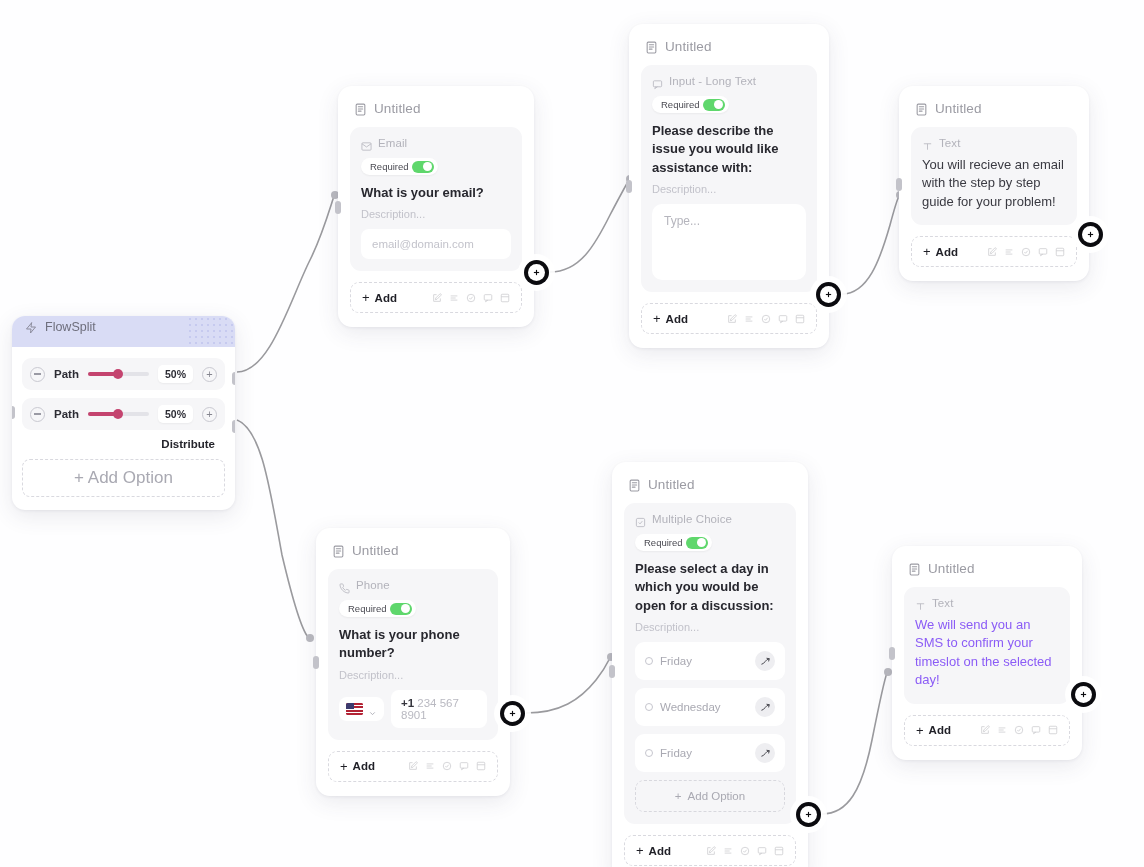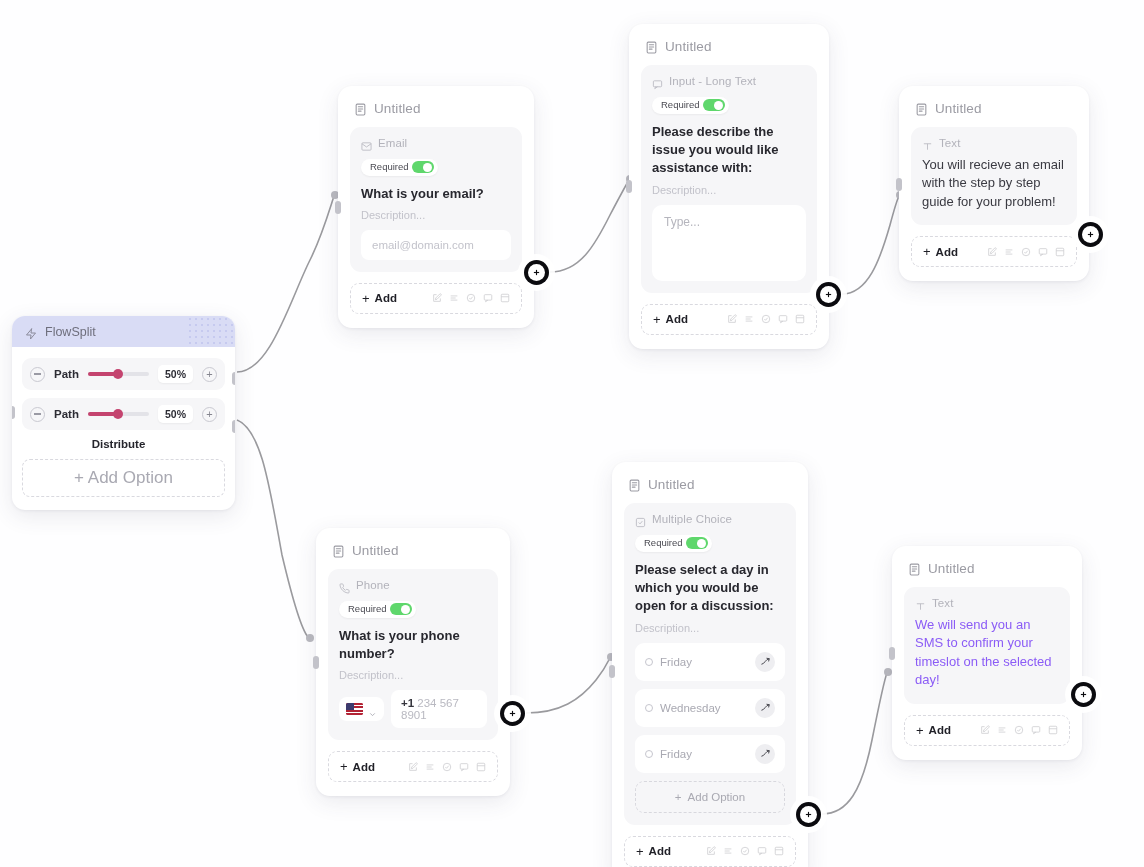--- a/index.html
+++ b/index.html
@@ -28,21 +28,21 @@
   .doc-ico { width:13px; height:13px; color:#9b9ba3; flex:none; }
 
   .field {
     background:#f6f6f8; border-radius:11px; padding:10px 11px 12px 11px;
   }
   .field-head { display:flex; align-items:center; gap:6px; margin-bottom:7px; }
   .field-type { font-size:11.5px; color:#b3b3bb; letter-spacing:.1px; }
   .f-ico { width:11px; height:11px; color:#bcbcc4; flex:none; }
 
   .req {
-    display:inline-flex; gap:3px;
+    display:inline-flex; align-items:center; gap:3px;
     background:#ffffff; border-radius:999px; padding:2.5px 4px 2.5px 9px;
     box-shadow:0 1px 2px rgba(0,0,0,.05);
   }
   .req-label { font-size:9.5px; color:#4a4a52; }
   .toggle { width:22px; height:12px; border-radius:999px; background:#5fd76c; position:relative; }
   .toggle::after { content:""; position:absolute; right:1.5px; top:1.5px; width:9px; height:9px; border-radius:50%; background:#fff; }
 
   .q-text { font-size:13px; line-height:1.42; font-weight:700; color:#27272e; margin:9px 0 6px 0; }
   .desc { font-size:11px; color:#c2c2ca; margin-bottom:9px; }
 
@@ -111,21 +111,21 @@
   }
   .plus-node .inner svg { width:9px; height:9px; color:#0b0b0f; }
 
   
   .flowsplit {
     position:absolute; background:#fff; border-radius:13px;
     box-shadow:0 6px 22px rgba(60,60,90,.11), 0 1px 3px rgba(60,60,90,.07);
     overflow:hidden;
   }
   .fs-header {
-    background:#d9dcf5; height:31px; display:flex; align-items:center; gap:8px;
+    background:#d9dcf5; height:31px; display:flex; gap:8px;
     padding:4px 13px; position:relative;
   }
   .fs-header-text { font-size:12.5px; color:#6e6e7c; }
   .bolt { width:12px; height:12px; color:#8a8a9a; }
   .fs-dots { position:absolute; right:0; top:0; width:48px; height:31px;
     background-image: radial-gradient(#c3c7ee 1px, transparent 1px);
     background-size:6px 6px; opacity:.85; }
   .fs-body { padding:11px 10px 13px 10px; }
   .path-row {
     background:#f6f6f8; border-radius:9px; padding:7px 8px; margin-bottom:8px;
@@ -133,21 +133,21 @@
   }
   .minus-btn { width:15px; height:15px; border-radius:50%; border:1.2px solid #c9c9d1; display:flex; align-items:center; justify-content:center; flex:none; }
   .minus-btn span { width:7px; height:1.2px; background:#9a9aa4; display:block; }
   .path-label { font-size:11.5px; font-weight:700; color:#2c2c34; }
   .slider { position:relative; flex:1; height:14px; display:flex; align-items:center; }
   .slider .track { width:100%; height:3.2px; border-radius:2px; background:#e3e3e8; }
   .slider .fill { position:absolute; left:0; height:3.2px; border-radius:2px; background:#c4446f; }
   .slider .knob { position:absolute; width:10px; height:10px; border-radius:50%; background:#c4446f; }
   .pct { background:#fff; border-radius:5px; padding:3px 7px; font-size:10.5px; font-weight:700; color:#2c2c34; box-shadow:0 1px 2px rgba(0,0,0,.05);text-align:right; }
   .plus-btn { width:15px; height:15px; border-radius:50%; border:1.2px solid #c9c9d1; display:flex; align-items:center; justify-content:center; flex:none; color:#85858f; font-size:11px; line-height:1; }
-  .distribute { text-align:center; font-size:11.5px; font-weight:700; color:#25252c; margin:8px 10px 9px 0; }
+  .distribute { text-align:right; font-size:11.5px; font-weight:700; color:#25252c; margin:8px 10px 9px 0; }
   .fs-addopt { border:1px dashed #d9d9df; border-radius:8px; padding:8px; text-align:center; font-size:17px; color:#a9a9b2; }
   .fs-handle-r { position:absolute; width:6px; height:13px; border-radius:3px; background:#c3c3ca; right:-3px; }
   .fs-handle-l { position:absolute; width:6px; height:13px; border-radius:3px; background:#c3c3ca; left:-3px; top:406px; }
 </style>
 </head>
 <body>
 
 <div id="canvas">
 
   <svg class="edges" viewBox="0 0 1144 867">

